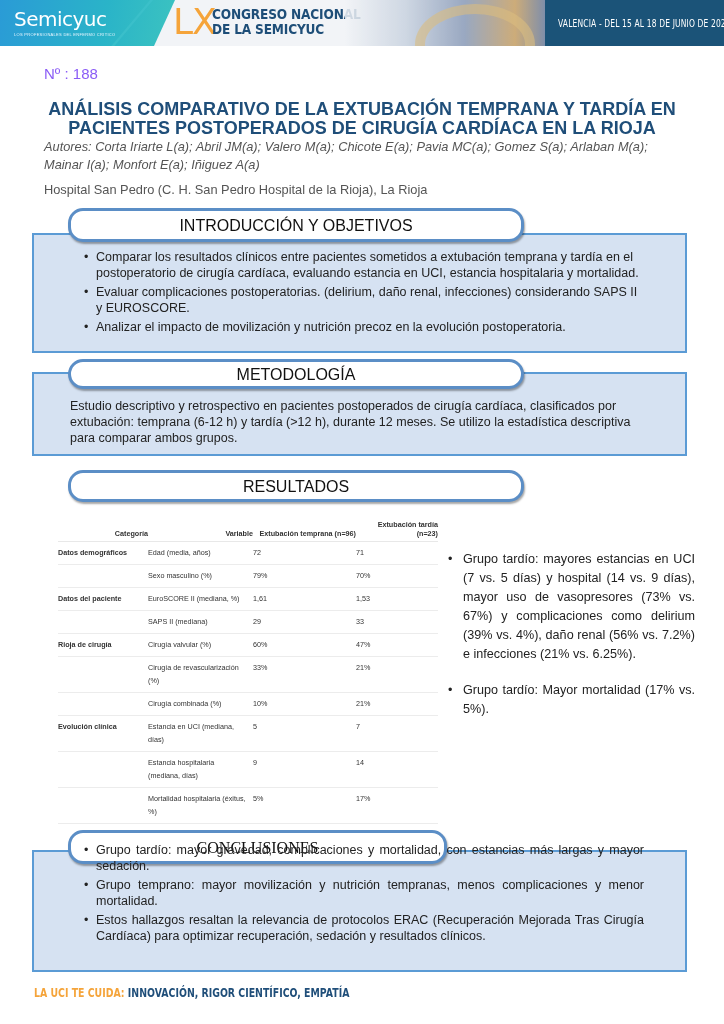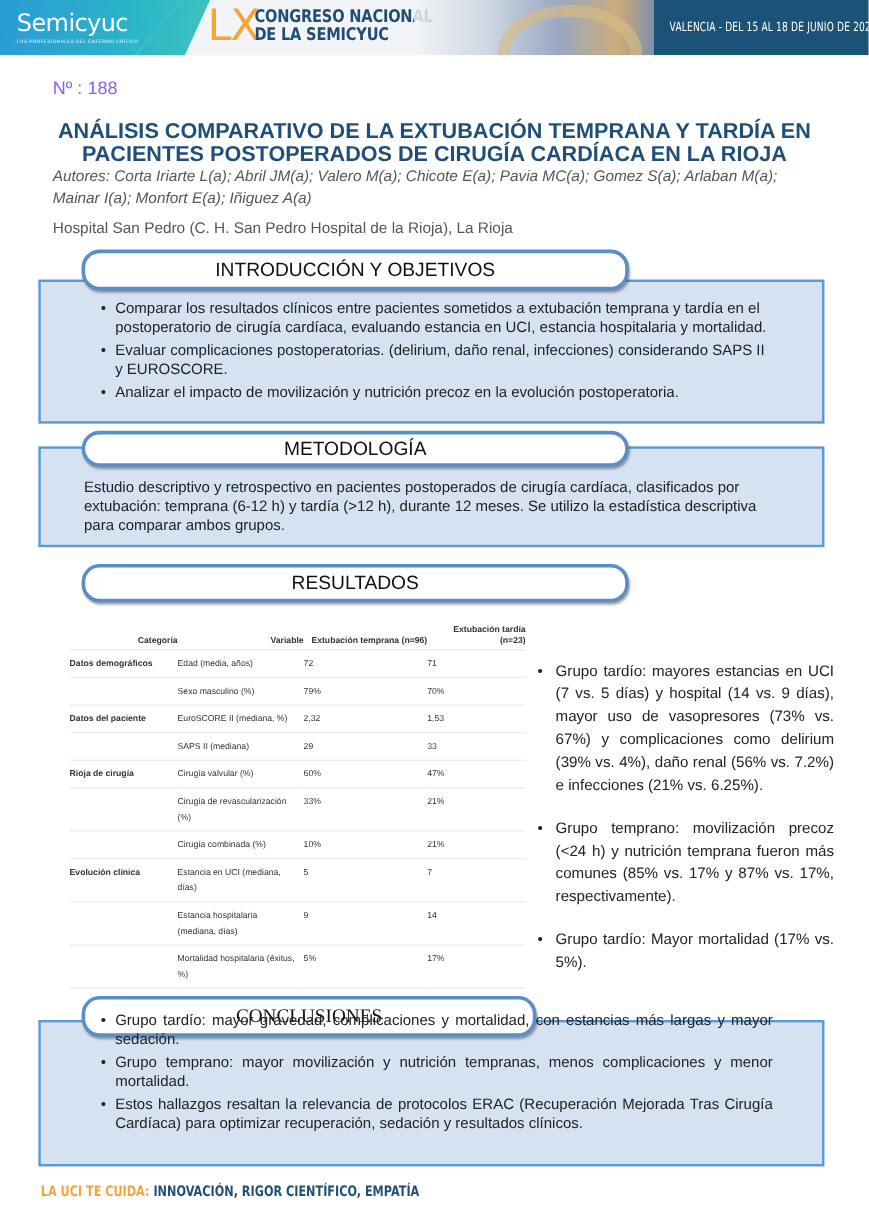--- a/index.html
+++ b/index.html
@@ -124,21 +124,21 @@
     </tr>
     <tr>
       <td class="cat"></td>
       <td class="var">Sexo masculino (%)</td>
       <td class="e">79%</td>
       <td>70%</td>
     </tr>
     <tr>
       <td class="cat">Datos del paciente</td>
       <td class="var">EuroSCORE II (mediana, %)</td>
-      <td class="e">2,32</td>
+      <td class="e">1,61</td>
       <td>1,53</td>
     </tr>
     <tr>
       <td class="cat"></td>
       <td class="var">SAPS II (mediana)</td>
       <td class="e">29</td>
       <td>33</td>
     </tr>
     <tr>
       <td class="cat">Rioja de cirugía</td>
@@ -174,21 +174,20 @@
       <td class="cat"></td>
       <td class="var">Mortalidad hospitalaria (éxitus, %)</td>
       <td class="e">5%</td>
       <td>17%</td>
     </tr>
   </tbody>
 </table>
 
 <ul class="res-list" style="list-style:none;">
   <li>Grupo tardío: mayores estancias en UCI (7 vs. 5 días) y hospital (14 vs. 9 días), mayor uso de vasopresores (73% vs. 67%) y complicaciones como delirium (39% vs. 4%), daño renal (56% vs. 7.2%) e infecciones (21% vs. 6.25%).</li>
-  <li> Grupo temprano: movilización precoz (&lt;24 h) y nutrición temprana fueron más comunes (85% vs. 17% y 87% vs. 17%, respectivamente).</li>
   <li>Grupo tardío: Mayor mortalidad (17% vs. 5%).</li>
 </ul>
 
 <div class="panel concl-panel"></div>
 <div class="pill concl-pill">CONCLUSIONES</div>
 <ul class="bullets concl-list">
   <li>Grupo tardío: mayor gravedad, complicaciones y mortalidad, con estancias más largas y mayor sedación.</li>
   <li>Grupo temprano: mayor movilización y nutrición tempranas, menos complicaciones y menor mortalidad.</li>
   <li>Estos hallazgos resaltan la relevancia de protocolos ERAC (Recuperación Mejorada Tras Cirugía Cardíaca) para optimizar recuperación, sedación y resultados clínicos.</li>
 </ul>

